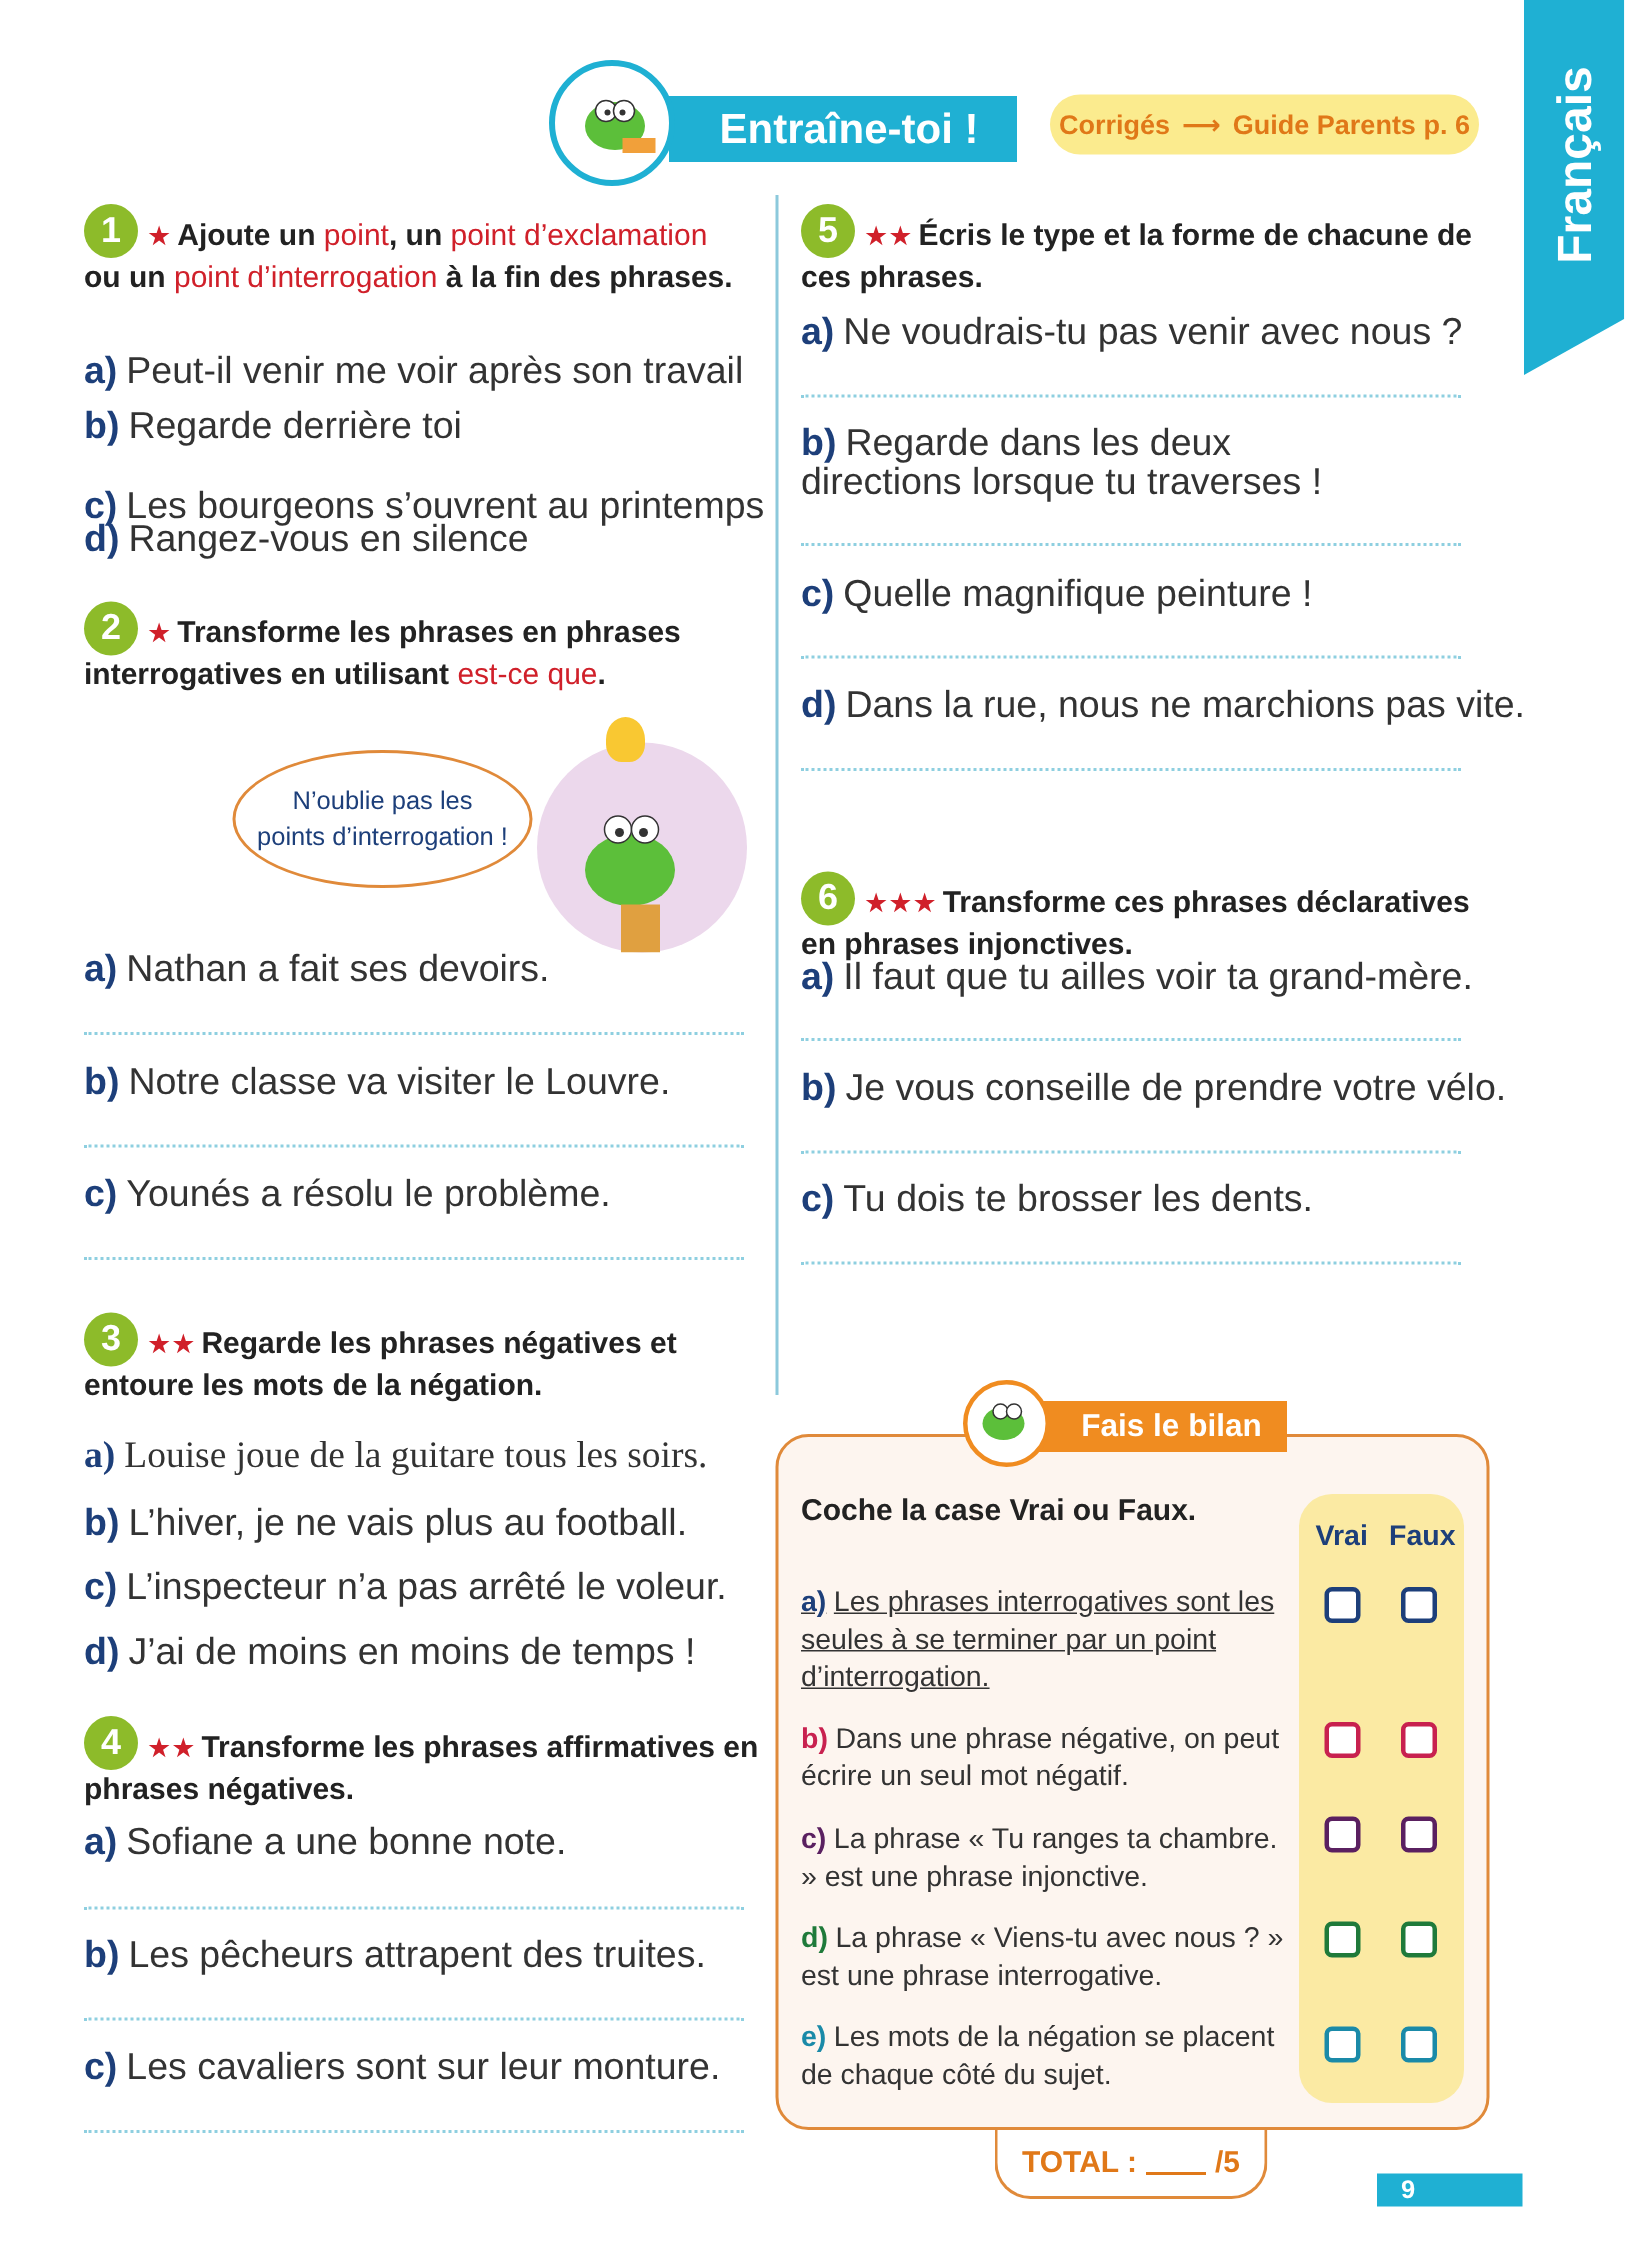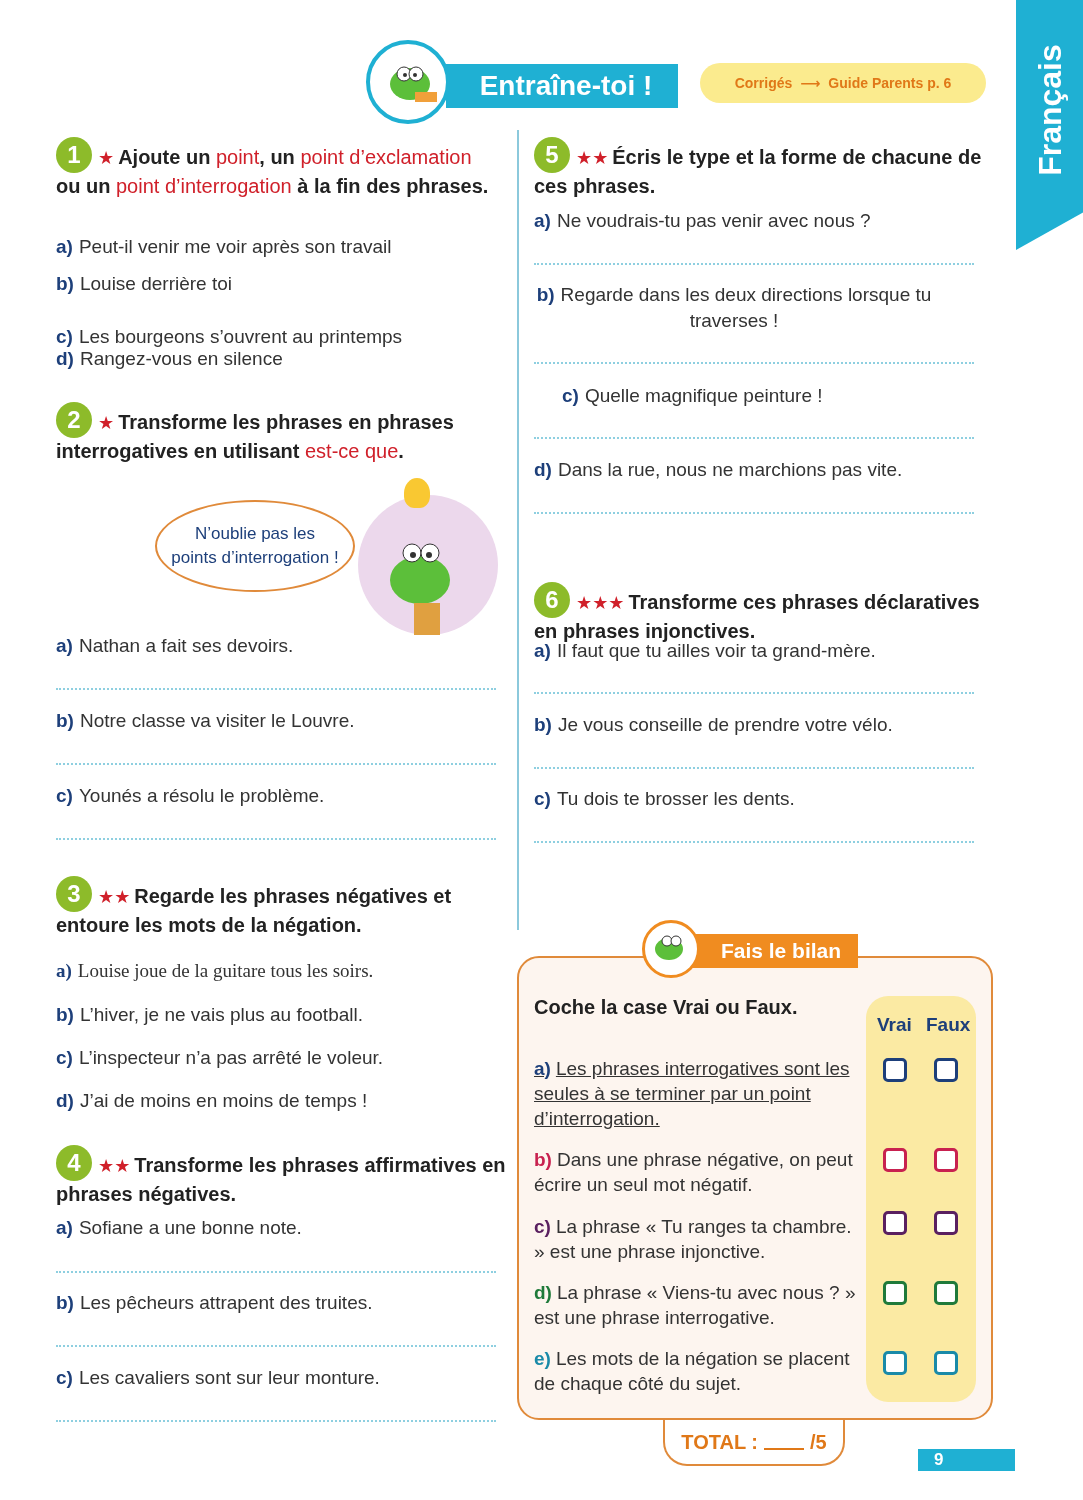--- a/index.html
+++ b/index.html
@@ -5,32 +5,32 @@
   * { box-sizing: border-box; margin: 0; padding: 0; }
   html, body { width: 1083px; height: 1500px; background: #ffffff; overflow: hidden; }
   body { position: relative; font-family: "Liberation Sans", "DejaVu Sans", sans-serif; color: #2a2a2a; }
 
   .abs { position: absolute; }
 
   
   .mascot-circle { position:absolute; left:366px; top:40px; width:84px; height:84px; border-radius:50%; background:#fff; border:4px solid #1fb0d3; overflow:hidden; z-index:2;}
   .header-banner { position:absolute; left:446px; top:64px; width:232px; height:44px; background:#1fb0d3; color:#fff; font-weight:bold; font-size:28px; display:flex; align-items:center; justify-content:center; padding-left:8px; }
   .header-banner::after { content:""; position:absolute; right:-10px; top:0; border-top:22px solid transparent; border-bottom:22px solid transparent; border-left:10px solid #1fb0d3; display:none; }
-  .corriges { position:absolute; left:700px; top:63px; width:286px; height:40px; border-radius:20px; background:#fbeb8e; color:#e07818; font-size:14px; font-weight:bold; display:flex; align-items:center; justify-content:center; gap:8px; }
+  .corriges { position:absolute; left:700px; top:63px; width:286px; height:40px; border-radius:20px; background:#fbeb8e; color:#e07818; font-size:18px; font-weight:bold; display:flex; align-items:center; justify-content:center; gap:8px; }
   .side-tab { position:absolute; left:1016px; top:0; width:67px; height:250px; background:#1fb0d3; clip-path: polygon(0 0, 100% 0, 100% 85%, 0 100%); }
   .side-tab span { position:absolute; left:50%; top:110px; transform: translate(-50%,-50%) rotate(-90deg); color:#fff; font-weight:bold; font-size:32px; white-space:nowrap; }
 
   .divider { position:absolute; left:517px; top:130px; width:2px; height:800px; background:#8cc9dc; }
 
   
   .ex-title { position:absolute; font-size:20px; font-weight:bold; line-height:26px; color:#222; }
   .badge { display:inline-flex; width:36px; height:36px; border-radius:50%; background:#8dbb2a; color:#fff; font-size:24px; font-weight:bold; align-items:center; justify-content:center; vertical-align:middle; margin-right:6px; margin-top:-8px; }
   .stars { color:#d0202a; font-size:18px; margin-right:4px; }
   .red { color:#d0202a; font-weight:normal; }
-  .item { position:absolute; font-size:19px; color:#333; line-height:26px;text-align:center; }
+  .item { position:absolute; font-size:25px; color:#333; line-height:26px; }
   .item .lbl { font-weight:bold; color:#1d3f7a; margin-right:6px; }
   .dots { position:absolute; height:0; border-top:2px dotted #8ecfe0; }
 
   
   .bubble { position:absolute; left:155px; top:500px; width:200px; height:92px; border:2px solid #e08a3a; border-radius:50% / 50%; display:flex; align-items:center; justify-content:center; text-align:center; color:#1d3f7a; font-size:17px; line-height:24px; background:#fff; }
   .mascot2 { position:absolute; left:358px; top:495px; width:140px; height:140px; border-radius:50%; background:#ecd8ec; }
   .bulb { position:absolute; left:404px; top:478px; width:26px; height:30px; border-radius:50% 50% 40% 40%; background:#f9c832; z-index:2; }
 
   
   .bilan { position:absolute; left:517px; top:956px; width:476px; height:464px; border:2px solid #e08a3a; border-radius:22px; background:#fdf5ef; }
@@ -70,21 +70,21 @@
 <div class="side-tab">
   <span>Français</span>
 </div>
 
 <div class="divider"></div>
 
 <div class="ex-title" style="left:56px; top:144px; width:440px;">
   <span class="badge">1</span><span class="stars">★</span><span>Ajoute un </span><span class="red">point</span><span>, un </span><span class="red">point d’exclamation</span><span> ou un </span><span class="red">point d’interrogation</span><span> à la fin des phrases.</span>
 </div>
 <div class="item" style="left:56px; top:234px;"><span class="lbl">a)</span><span>Peut-il venir me voir après son travail</span></div>
-<div class="item" style="left:56px; top:271px;"><span class="lbl">b)</span><span>Louise derrière toi</span></div>
+<div class="item" style="left:56px; top:271px;"><span class="lbl">b)</span><span>Regarde derrière toi</span></div>
 <div class="item" style="left:56px; top:324px;"><span class="lbl">c)</span><span>Les bourgeons s’ouvrent au printemps</span></div>
 <div class="item" style="left:56px; top:346px;"><span class="lbl">d)</span><span>Rangez-vous en silence</span></div>
 
 <div class="ex-title" style="left:56px; top:409px; width:440px;">
   <span class="badge">2</span><span class="stars">★</span><span>Transforme les phrases en phrases interrogatives en utilisant </span><span class="red">est-ce que</span><span>.</span>
 </div>
 <div class="bubble">
   <span style="width:170px;">N’oublie pas les points d’interrogation !</span>
 </div>
 <div class="mascot2">
@@ -124,21 +124,21 @@
 <div class="item" style="left:56px; top:1365px;"><span class="lbl">c)</span><span>Les cavaliers sont sur leur monture.</span></div>
 <div class="dots" style="left:56px; top:1420px; width:440px;"></div>
 
 <div class="ex-title" style="left:534px; top:144px; width:450px;">
   <span class="badge">5</span><span class="stars">★★</span><span>Écris le type et la forme de chacune de ces phrases.</span>
 </div>
 <div class="item" style="left:534px; top:208px;"><span class="lbl">a)</span><span>Ne voudrais-tu pas venir avec nous ?</span></div>
 <div class="dots" style="left:534px; top:263px; width:440px;"></div>
 <div class="item" style="left:534px; top:282px; width:400px;"><span class="lbl">b)</span><span>Regarde dans les deux directions lorsque tu traverses !</span></div>
 <div class="dots" style="left:534px; top:362px; width:440px;"></div>
-<div class="item" style="left:534px; top:383px;margin-left:28px;"><span class="lbl">c)</span><span>Quelle magnifique peinture !</span></div>
+<div class="item" style="left:534px; top:383px;"><span class="lbl">c)</span><span>Quelle magnifique peinture !</span></div>
 <div class="dots" style="left:534px; top:437px; width:440px;"></div>
 <div class="item" style="left:534px; top:457px;"><span class="lbl">d)</span><span>Dans la rue, nous ne marchions pas vite.</span></div>
 <div class="dots" style="left:534px; top:512px; width:440px;"></div>
 
 <div class="ex-title" style="left:534px; top:574px; width:450px;margin-top:15px;">
   <span class="badge">6</span><span class="stars">★★★</span><span>Transforme ces phrases déclaratives en phrases injonctives.</span>
 </div>
 <div class="item" style="left:534px; top:638px;"><span class="lbl">a)</span><span>Il faut que tu ailles voir ta grand-mère.</span></div>
 <div class="dots" style="left:534px; top:692px; width:440px;"></div>
 <div class="item" style="left:534px; top:712px;"><span class="lbl">b)</span><span>Je vous conseille de prendre votre vélo.</span></div>

